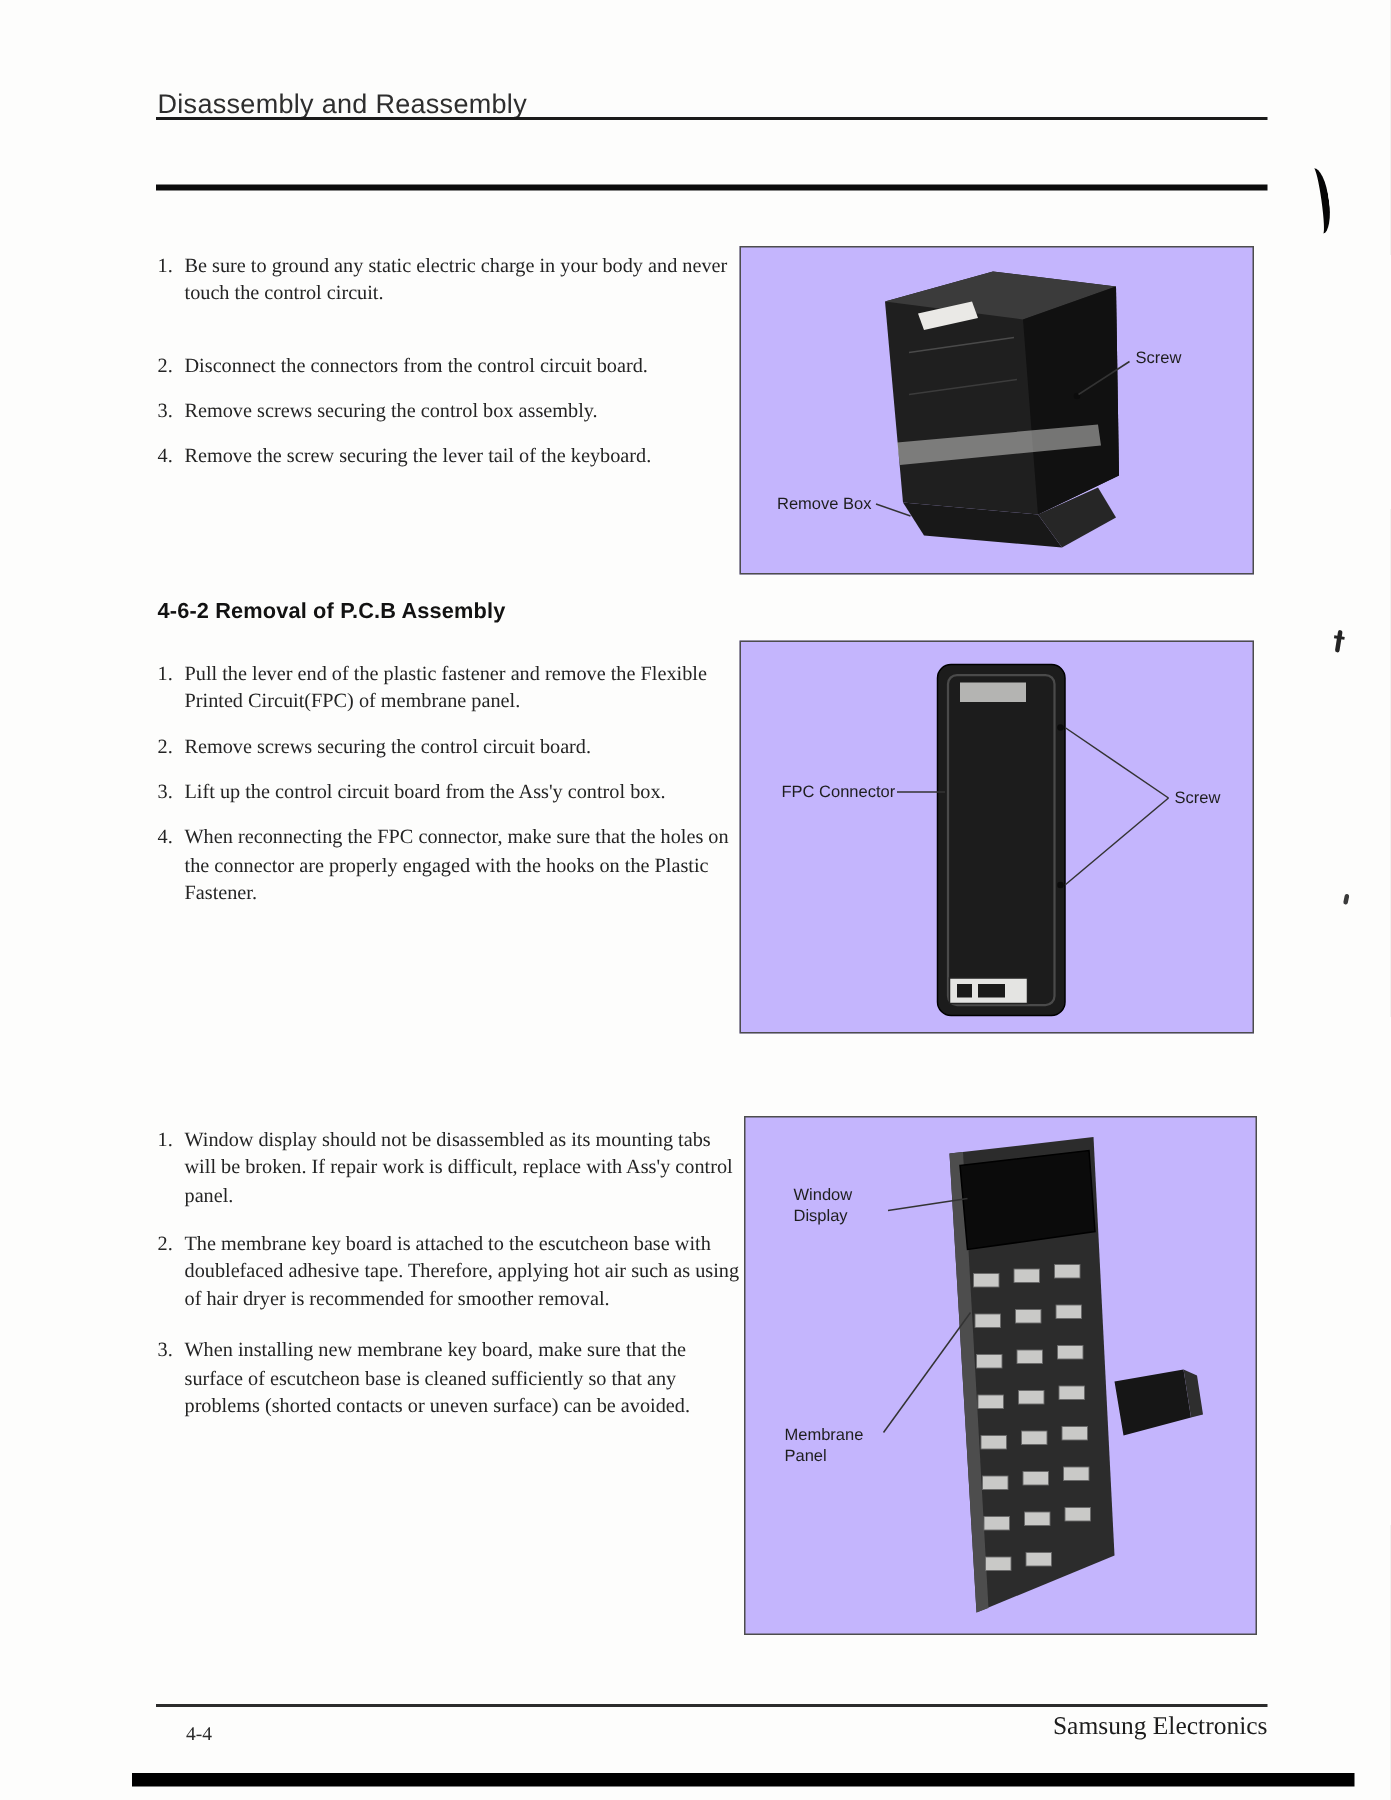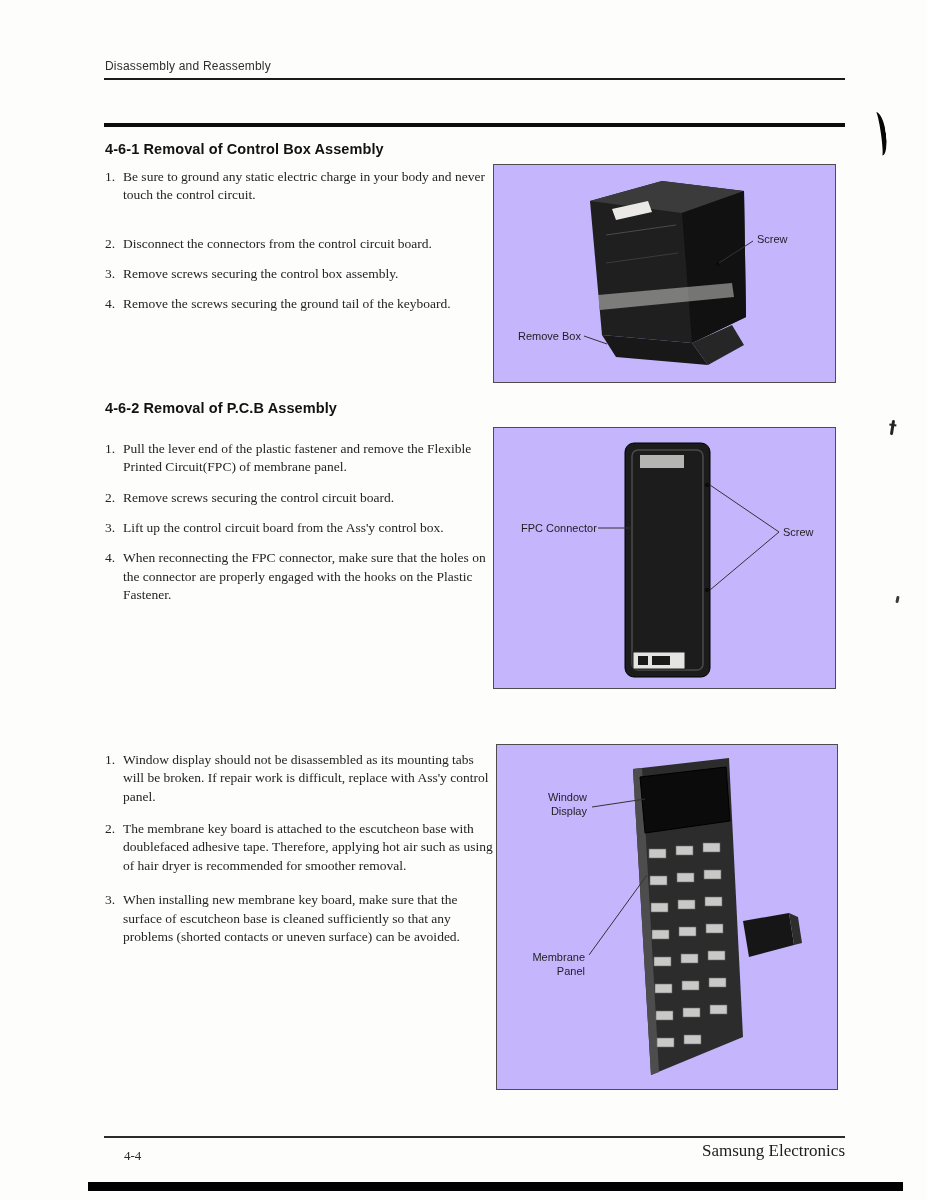--- a/index.html
+++ b/index.html
@@ -7,21 +7,21 @@
   html,body { background:#e9e9e7; }
   .page {
     position:relative; width:927px; height:1200px; margin:0 auto;
     background:#fdfdfc; color:#222; overflow:hidden;
     font-family:"Liberation Serif", serif;
   }
   .abs { position:absolute; }
 
   .running-header {
     left:105px; top:59px; font-family:"Liberation Sans", sans-serif;
-    font-size:12px; color:#2e2e2e; letter-spacing:0.2px;
+    font-size:18px; color:#2e2e2e; letter-spacing:0.2px;
   }
   .rule-header { left:104px; top:78px; width:741px; height:2px; background:#1b1b1b; }
   .page-title {
     left:104px; top:93px; font-family:"Liberation Sans", sans-serif;
     font-weight:bold; font-size:19px; color:#0f0f0f; letter-spacing:0.2px;
   }
   .rule-title { left:104px; top:123px; width:741px; height:4px; background:#0c0c0c; }
 
   .section-heading {
     font-family:"Liberation Sans", sans-serif; font-weight:bold;
@@ -33,21 +33,21 @@
   .step.gap-lg { margin-bottom:30px; }
   .step-num { flex:0 0 18px; }
   .step-text { flex:1; }
 
   .figure-box { border:1px solid #4d4d4d; background:#c4b5fd; }
   .figure-box svg { position:absolute; left:0; top:0; }
   .fig-label {
     position:absolute; font-family:"Liberation Sans", sans-serif;
     font-size:11px; color:#1e1e1e; white-space:pre-line; line-height:1.25;
   }
-  .fig-label.right { text-align:right; }
+  .fig-label.right { }
 
   .footer-rule { left:104px; top:1136px; width:741px; height:2px; background:#2c2c2c; }
   .footer-page { left:124px; top:1148px; font-size:13px; color:#2a2a2a;font-family:Liberation Serif, serif; }
   .footer-company { left:600px; top:1141px; width:245px; text-align:right; font-size:17px; color:#1c1c1c; }
   .bottom-bar { left:88px; top:1182px; width:815px; height:9px; background:#000; }
 
   
   .artifact-crescent {
     left:872px; top:112px; width:14px; height:44px;
     border-right:5px solid #060606; border-radius:50%;
@@ -60,38 +60,37 @@
 </head>
 <body>
 
 <div class="page">
 
   <div class="abs running-header">Disassembly and Reassembly</div>
   <div class="abs rule-header"></div>
 
   <div class="abs rule-title"></div>
 
-  <h2 class="abs section-heading" style="left:105px; top:141px;">4-6-1 Removal of Control Box Assembly</h2>
 
   <ol class="abs steps" style="left:105px; top:168px; width:385px;">
     <li class="step gap-lg">
       <span class="step-num">1.</span>
       <span class="step-text">Be sure to ground any static electric charge in your body and never touch the control circuit.</span>
     </li>
     <li class="step">
       <span class="step-num">2.</span>
       <span class="step-text">Disconnect the connectors from the control circuit board.</span>
     </li>
     <li class="step">
       <span class="step-num">3.</span>
       <span class="step-text">Remove screws securing the control box assembly.</span>
     </li>
     <li class="step">
       <span class="step-num">4.</span>
-      <span class="step-text">Remove the screws securing the ground tail of the keyboard.</span>
+      <span class="step-text">Remove the screw securing the lever tail of the keyboard.</span>
     </li>
   </ol>
 
   <figure class="abs figure-box" style="left:493px; top:164px; width:343px; height:219px;">
     <svg width="343" height="219" viewBox="0 0 343 219">
 
       <polygon points="96,36 168,16 250,26 252,152 198,178 108,170" fill="#1f1f1f"></polygon>
       <polygon points="96,36 168,16 250,26 188,48" fill="#3b3b3b"></polygon>
       <polygon points="188,48 250,26 252,152 198,178" fill="#111111"></polygon>
 

